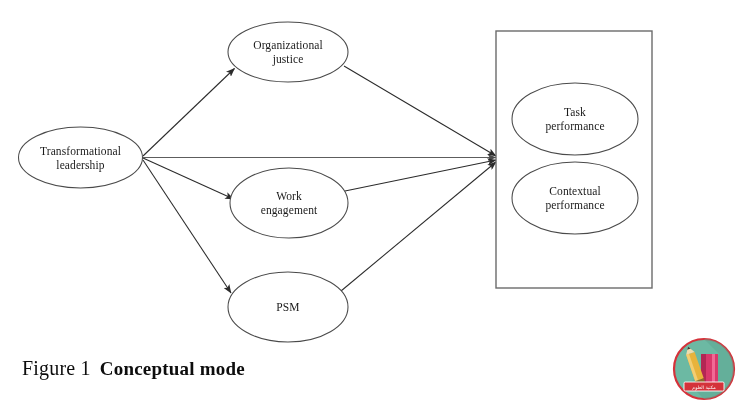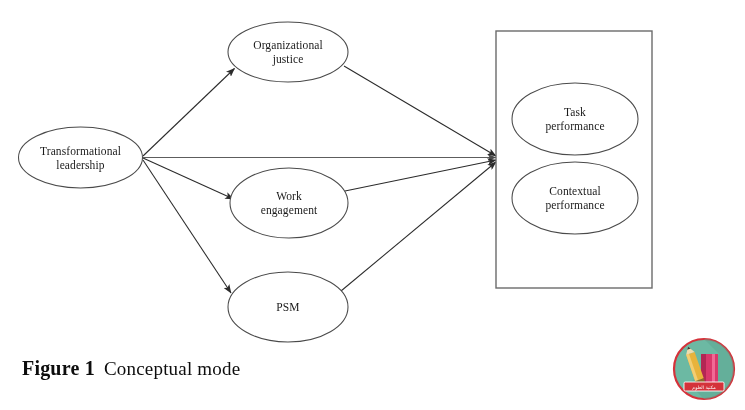--- a/index.html
+++ b/index.html
@@ -55,27 +55,27 @@
   .caption {
     position: absolute;
     left: 22px;
     top: 357px;
     white-space: nowrap;
     font-family: "Liberation Serif", "DejaVu Serif", serif;
     color: #0d0d0d;
   }
   .caption-number {
     font-size: 20px;
-    font-weight: bold;
+    font-weight: normal;
     letter-spacing: 0.2px;
     margin-top: 17px;
   }
   .caption-text {
     font-size: 19px;
-    font-weight: normal;
+    font-weight: bold;
     margin-left: 9px;
     letter-spacing: 0.2px;
   }
   #logo-badge {
     position: absolute;
     left: 671px;
     top: 336px;
     width: 66px;
     height: 66px;
   }

